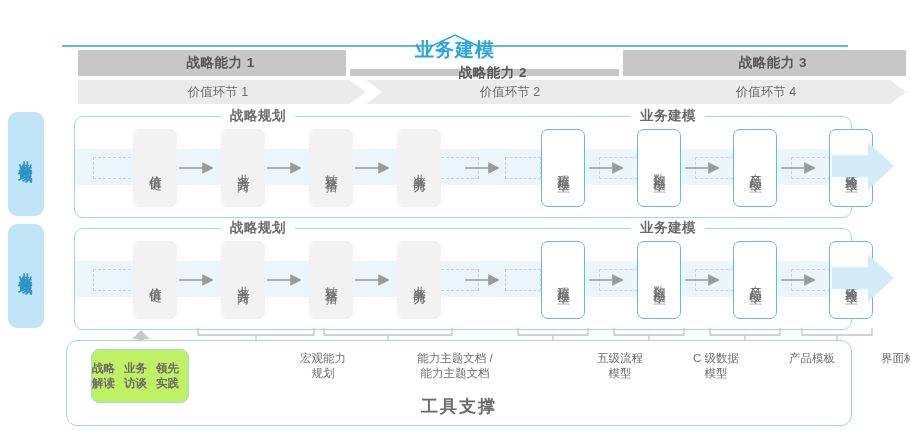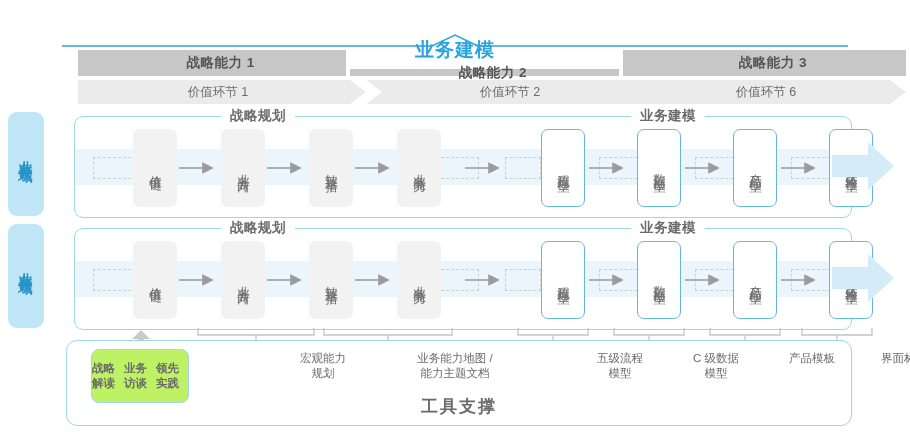--- a/index.html
+++ b/index.html
@@ -149,21 +149,21 @@
   </div>
 
   <div class="val-row">
     <div class="val-cell vc1">
       <span>价值环节 1</span>
     </div>
     <div class="val-cell vc2">
       <span>价值环节 2</span>
     </div>
     <div class="val-cell vc3">
-      <span>价值环节 6</span>
+      <span>价值环节 4</span>
     </div>
   </div>
 
   <div class="domain-tag d1">业务领域 1</div>
   <div class="domain-tag d2">业务领域 2</div>
 
   <div class="flow-row r1">
     <div class="band"></div>
 
     <div class="sec-title left">战略规划</div>
@@ -292,21 +292,21 @@
       <div>战略解读</div>
       <div>业务访谈</div>
       <div>领先实践</div>
     </div>
 
     <div class="tool-label" style="left:196px;width:120px;">
       <div>宏观能力</div>
       <div>规划</div>
     </div>
     <div class="tool-label" style="left:322px;width:132px;">
-      <div>业务能力地图 /</div>
+      <div>能力主题文档 /</div>
       <div>能力主题文档</div>
     </div>
     <div class="tool-label" style="left:508px;width:90px;">
       <div>五级流程</div>
       <div>模型</div>
     </div>
     <div class="tool-label" style="left:604px;width:90px;">
       <div>C 级数据</div>
       <div>模型</div>
     </div>

